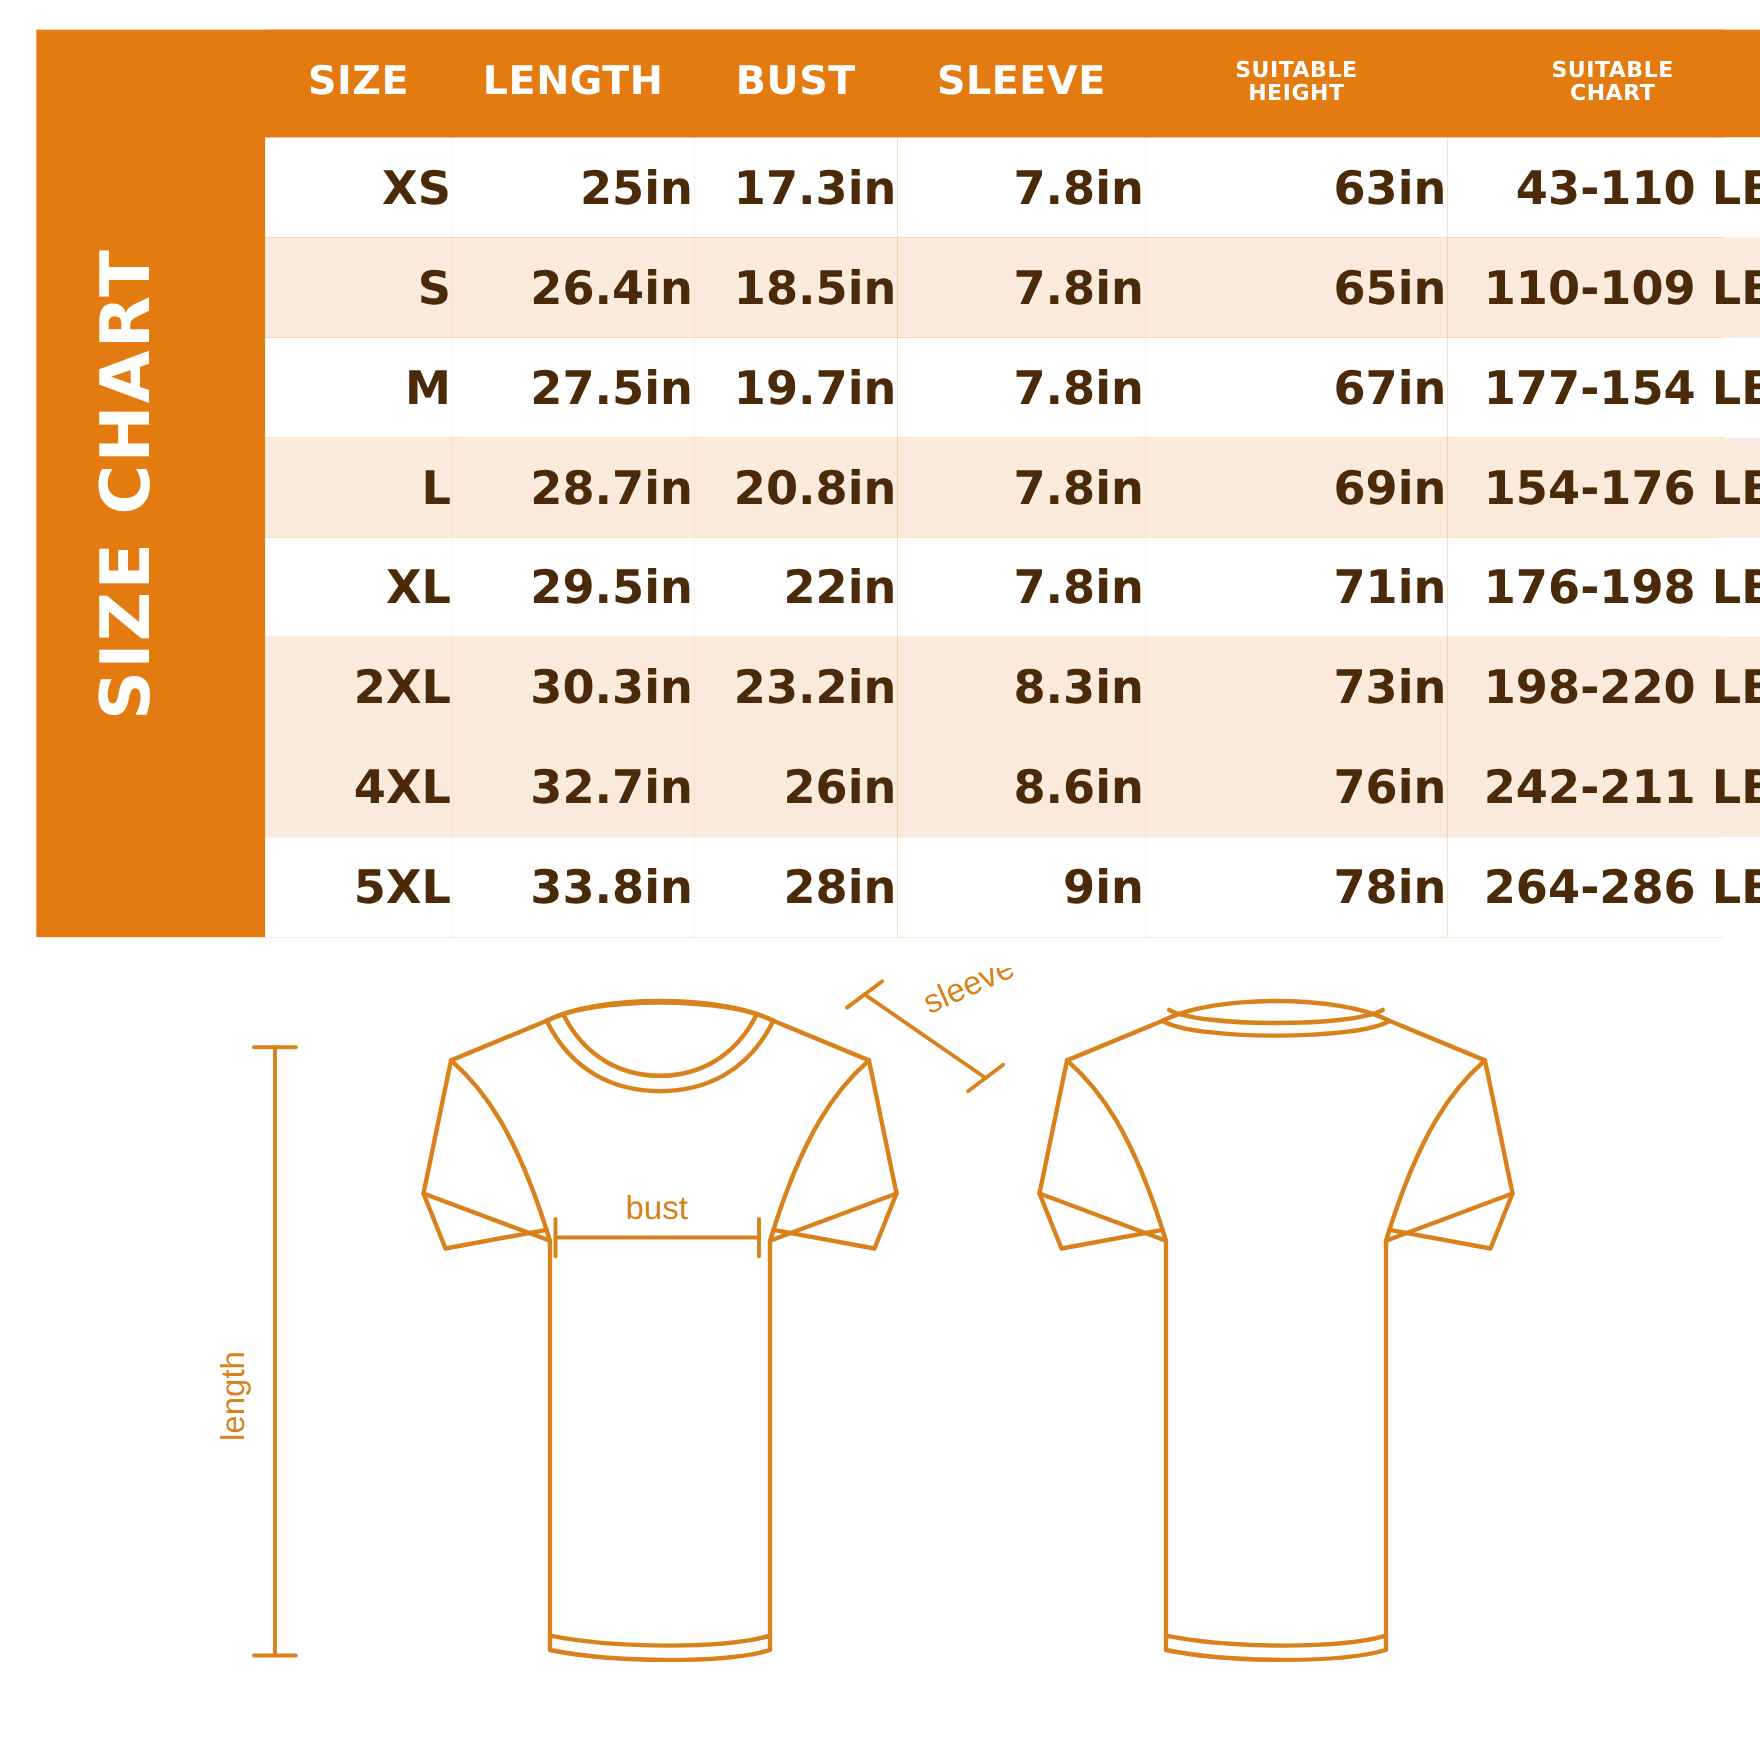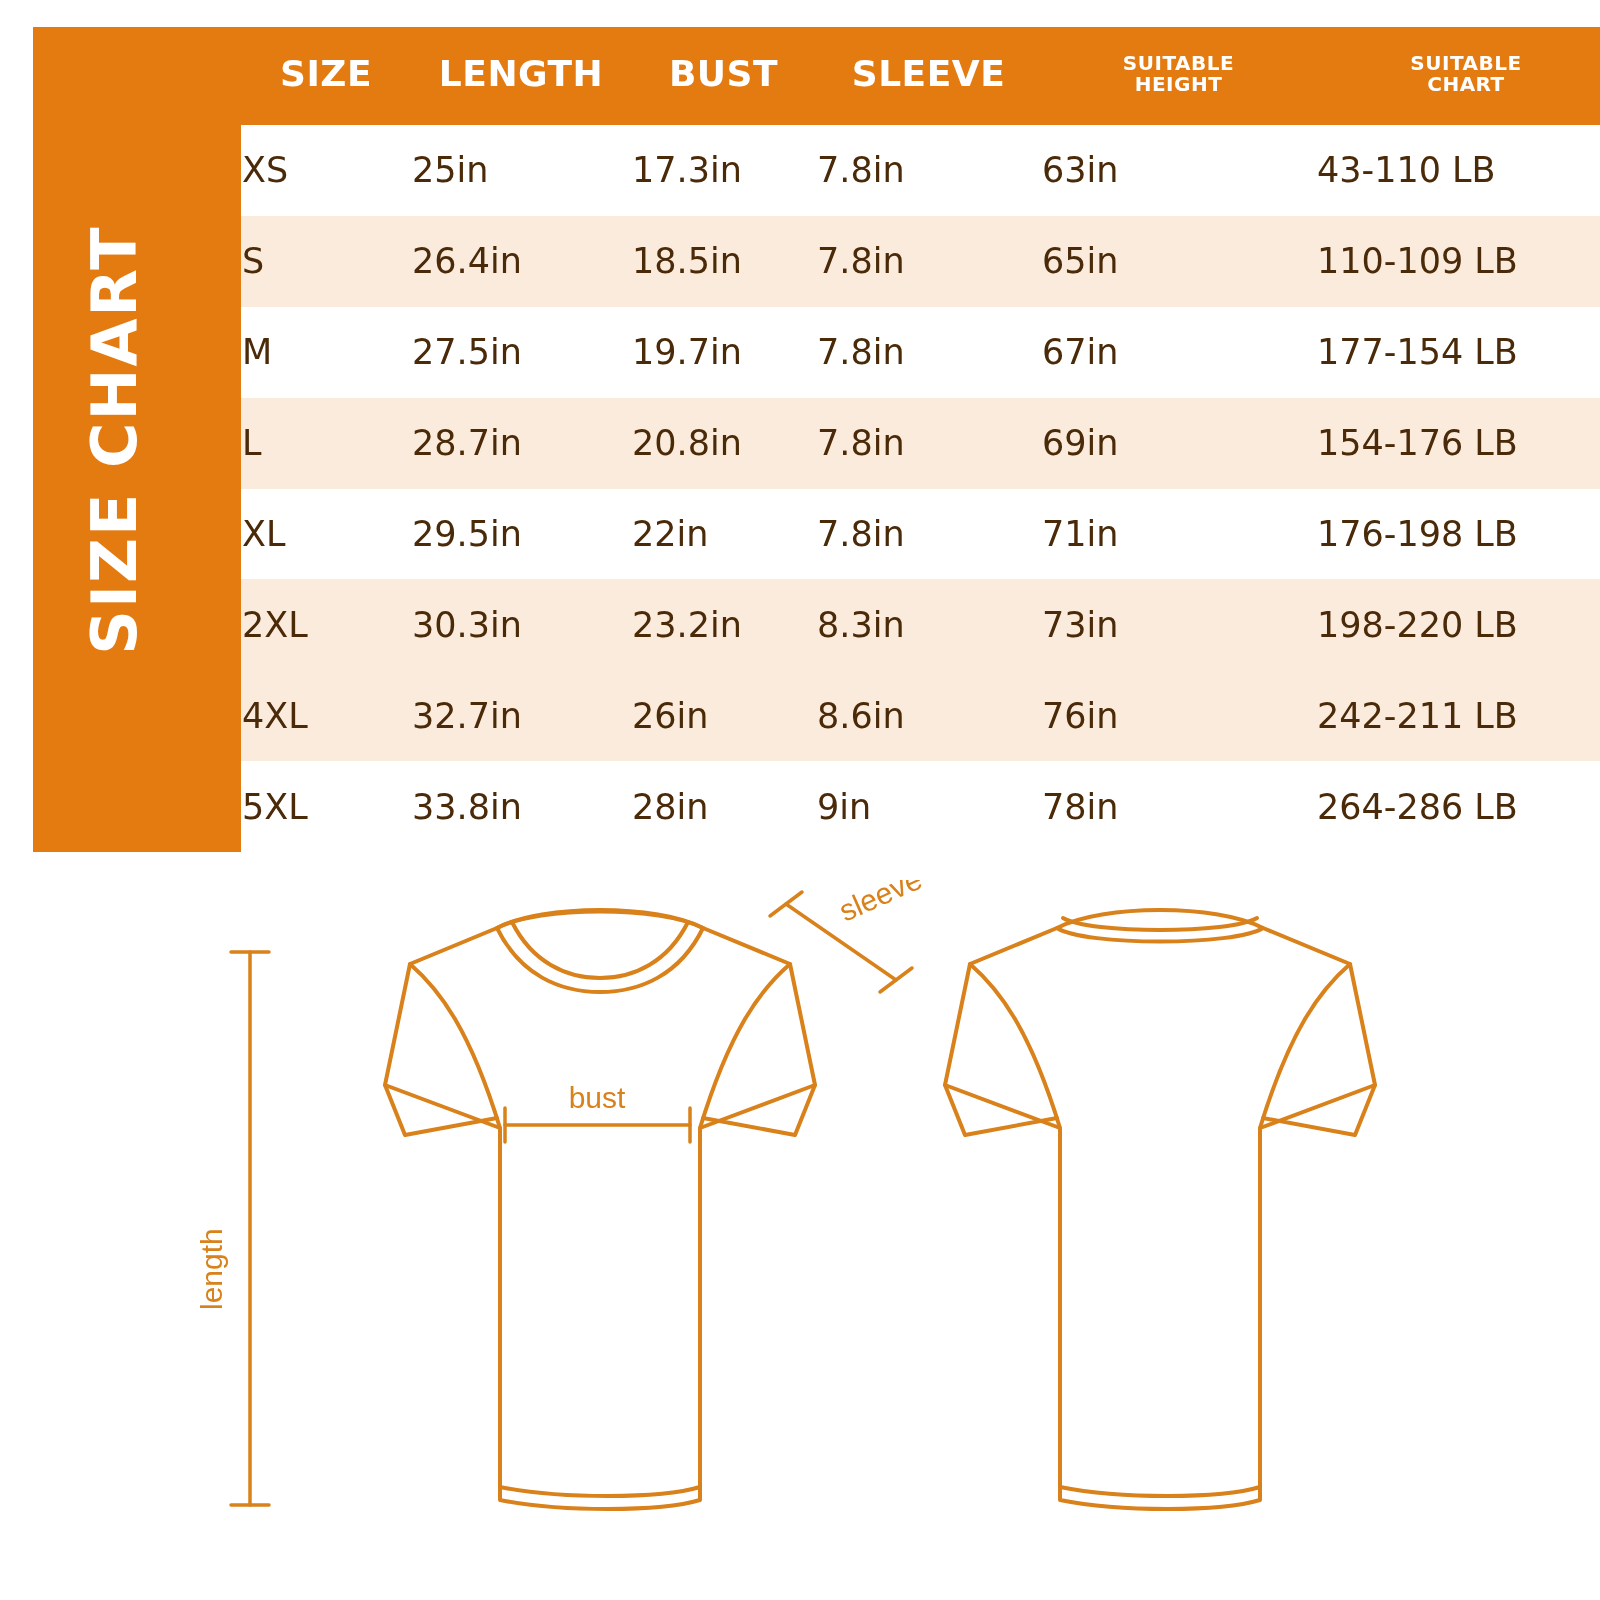--- a/index.html
+++ b/index.html
@@ -69,25 +69,25 @@
     letter-spacing: 0.5px;
     padding: 6px 0 10px 0;
     height: 82px;
     vertical-align: middle;
     line-height: 1.05;
   }
   table.size-table thead th.two-line {
     font-size: 20px;
   }
   table.size-table tbody td {
-    font-size: 35px;
-    font-weight: normal;
+    font-size: 42px;
+    font-weight: bold;
     color: #4A2A08;
     font-family: "DejaVu Sans", sans-serif;
-    text-align: left;
+    text-align: right;
     height: 82px;
     vertical-align: middle;
   }
   table.size-table tbody tr.odd td { background: #ffffff; }
   table.size-table tbody tr.even td { background: #FBEBDC; }
 
   col.c-size { width: 170px; }
   col.c-length { width: 220px; }
   col.c-bust { width: 185px; }
   col.c-sleeve { width: 225px; }

